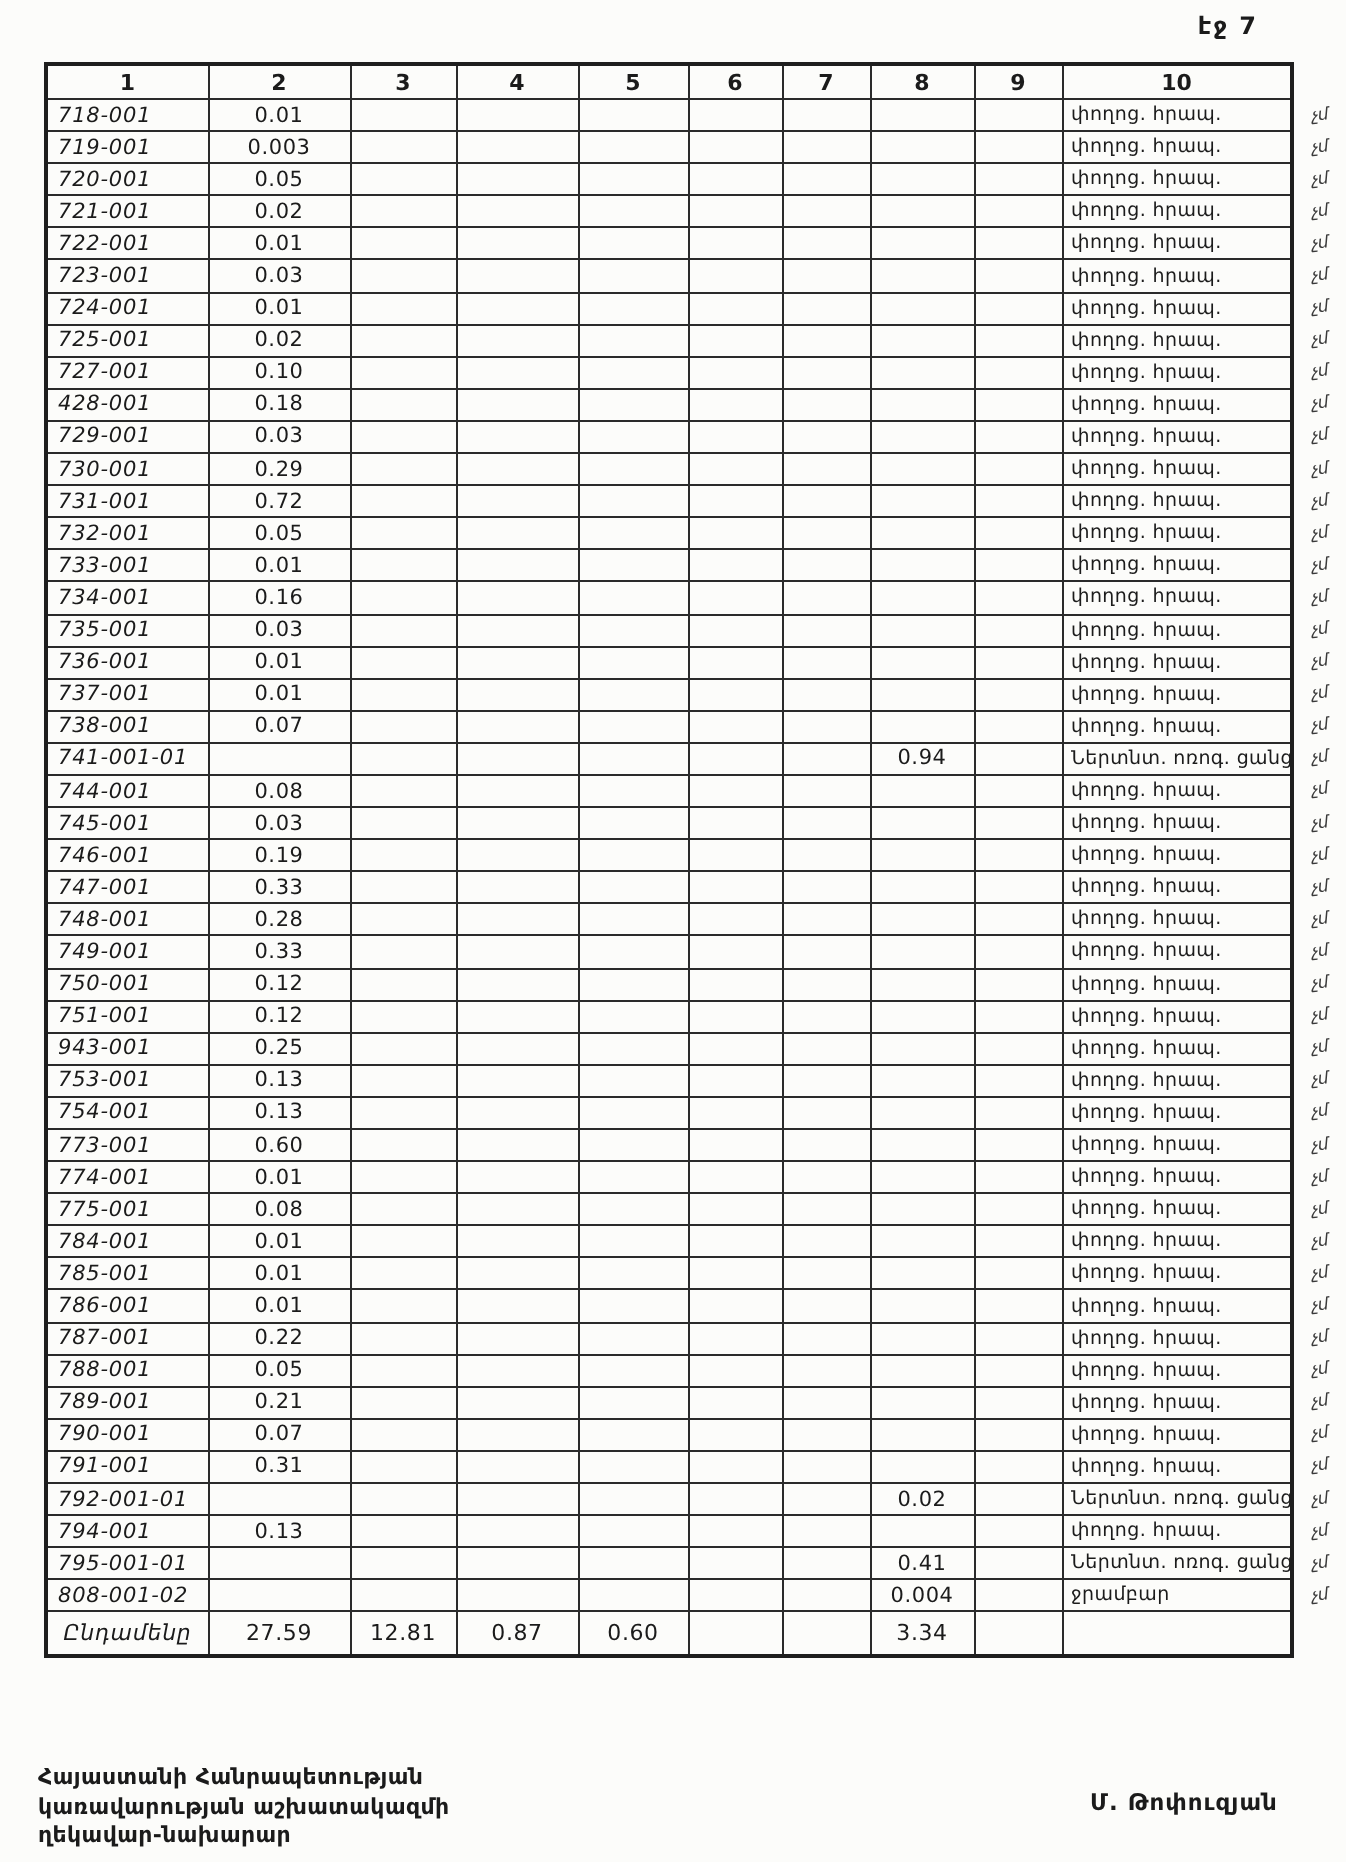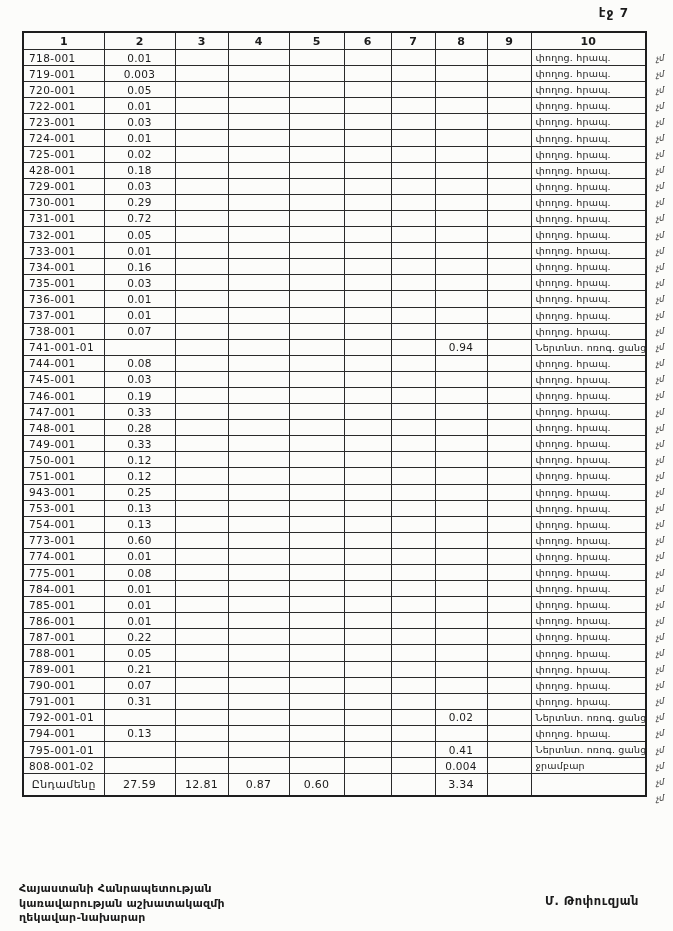--- a/index.html
+++ b/index.html
@@ -38,21 +38,21 @@
     height: 15.1px;
     vertical-align: middle;
     font-weight: 400;
   }
   .doc-table th {
     font-weight: 700;
     font-size: 11px;
     text-align: center;
     height: 16px;
   }
-  td.c-code { text-align: left; padding-left: 5px; letter-spacing: 0.4px; }
+  td.c-code { text-align: left; padding-left: 5px; letter-spacing: 0.4px; font-style: italic; }
   td.c-num  { text-align: center; letter-spacing: 0.3px; }
   td.c-desc { text-align: left; padding-left: 4px; font-size: 9.5px; letter-spacing: 0.2px; }
   tr.total-row td { height: 21px; font-size: 11px; }
   tr.total-row td.c-code { text-align: center; padding-left: 0; }
   .margin-mark {
     position: absolute;
     font-size: 8.5px;
     color: #3a3a3a;
     font-style: italic;
     transform: rotate(-6deg);
@@ -143,20 +143,32 @@
           <td class="c-num"></td>
           <td class="c-num"></td>
           <td class="c-num"></td>
           <td class="c-num"></td>
           <td class="c-num"></td>
           <td class="c-num"></td>
           <td class="c-num"></td>
           <td class="c-desc">փողոց. հրապ.</td>
         </tr>
         <tr>
+          <td class="c-code">721-001</td>
+          <td class="c-num">0.02</td>
+          <td class="c-num"></td>
+          <td class="c-num"></td>
+          <td class="c-num"></td>
+          <td class="c-num"></td>
+          <td class="c-num"></td>
+          <td class="c-num"></td>
+          <td class="c-num"></td>
+          <td class="c-desc">փողոց. հրապ.</td>
+        </tr>
+        <tr>
           <td class="c-code">722-001</td>
           <td class="c-num">0.01</td>
           <td class="c-num"></td>
           <td class="c-num"></td>
           <td class="c-num"></td>
           <td class="c-num"></td>
           <td class="c-num"></td>
           <td class="c-num"></td>
           <td class="c-num"></td>
           <td class="c-desc">փողոց. հրապ.</td>
@@ -181,20 +193,32 @@
           <td class="c-num"></td>
           <td class="c-num"></td>
           <td class="c-num"></td>
           <td class="c-num"></td>
           <td class="c-num"></td>
           <td class="c-desc">փողոց. հրապ.</td>
         </tr>
         <tr>
           <td class="c-code">725-001</td>
           <td class="c-num">0.02</td>
+          <td class="c-num"></td>
+          <td class="c-num"></td>
+          <td class="c-num"></td>
+          <td class="c-num"></td>
+          <td class="c-num"></td>
+          <td class="c-num"></td>
+          <td class="c-num"></td>
+          <td class="c-desc">փողոց. հրապ.</td>
+        </tr>
+        <tr>
+          <td class="c-code">727-001</td>
+          <td class="c-num">0.10</td>
           <td class="c-num"></td>
           <td class="c-num"></td>
           <td class="c-num"></td>
           <td class="c-num"></td>
           <td class="c-num"></td>
           <td class="c-num"></td>
           <td class="c-num"></td>
           <td class="c-desc">փողոց. հրապ.</td>
         </tr>
         <tr>

